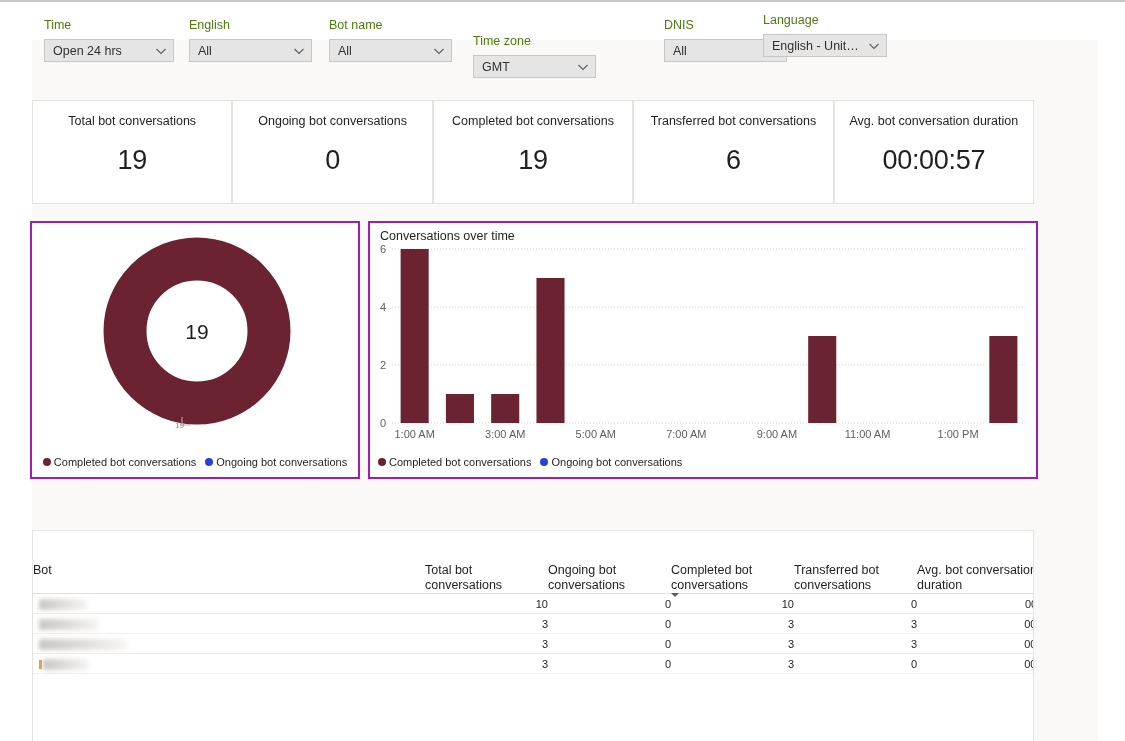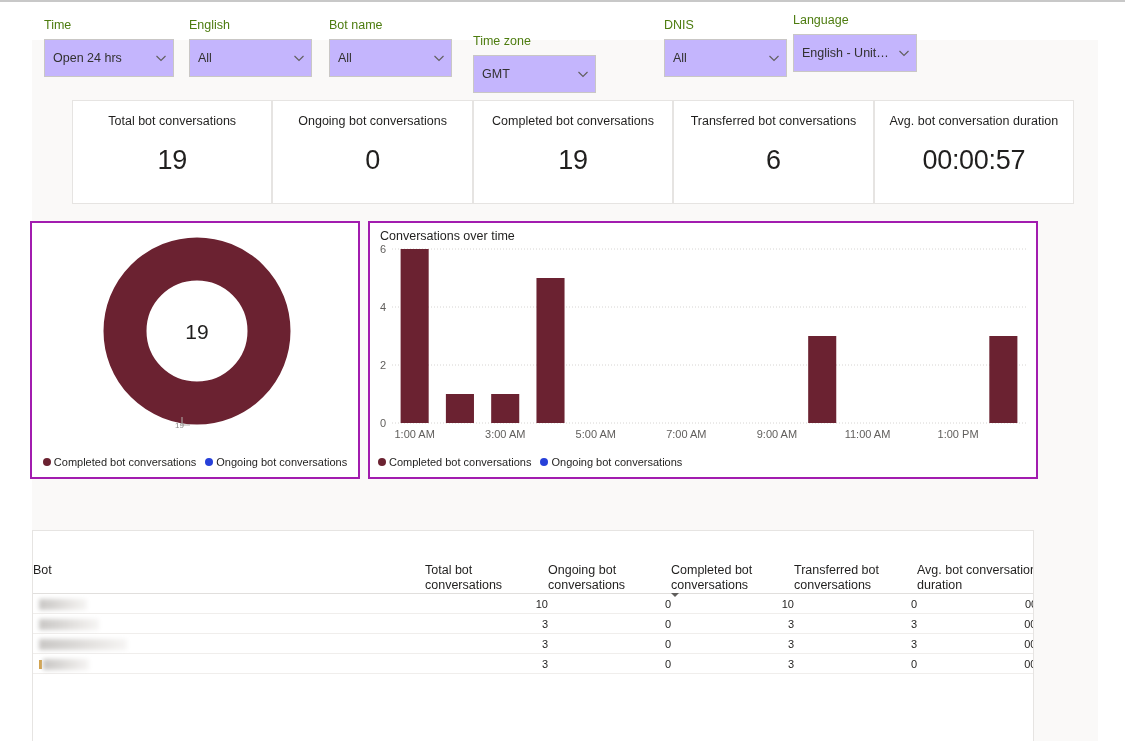--- a/index.html
+++ b/index.html
@@ -33,22 +33,22 @@
     top: 0;
   }
   .filter-label {
     font-size: 12.5px;
     color: #4d7c0f;
     margin-bottom: 6px;
     line-height: 15px;
     white-space: nowrap;
   }
   .filter-control {
-    height: 38px;
-    background: #c4b5fd;
+    height: 23px;
+    background: #e5e5e5;
     border: 1px solid #c9c7c5;
     display: flex;
     align-items: center;
     padding: 0 6px 0 8px;
     font-size: 12.5px;
     color: #323130;
     justify-content: space-between;
     cursor: pointer;
   }
   .filter-control .val {
@@ -62,21 +62,20 @@
     width: 12px; height: 12px;
     display: block;
   }
   .chev svg { display: block; }
 
   
   .kpi-row {
     position: absolute; left: 32px; top: 100px;
     width: 1002px; height: 104px;
     display: flex;
-    margin-left: 40px;
   }
   .kpi-card {
     flex: 1 1 0;
     background: #ffffff;
     border: 1px solid #e6e4e2;
     display: flex;
     flex-direction: column;
     align-items: center;
     padding-top: 13px;
   }
@@ -272,21 +271,21 @@
       <div class="filter-label">DNIS</div>
       <div class="filter-control">
         <span class="val">All</span>
         <span class="chev">
           <svg viewBox="0 0 12 12">
             <path d="M1.5 4 L6 8.5 L10.5 4" fill="none" stroke="#605e5c" stroke-width="1.1"></path>
           </svg>
         </span>
       </div>
     </div>
-    <div class="filter" style="left: 749px; top: -5px; width: 124px;">
+    <div class="filter" style="left: 719px; top: -5px; width: 124px;">
       <div class="filter-label">Language</div>
       <div class="filter-control">
         <span class="val">English - United S...</span>
         <span class="chev">
           <svg viewBox="0 0 12 12">
             <path d="M1.5 4 L6 8.5 L10.5 4" fill="none" stroke="#605e5c" stroke-width="1.1"></path>
           </svg>
         </span>
       </div>
     </div>

